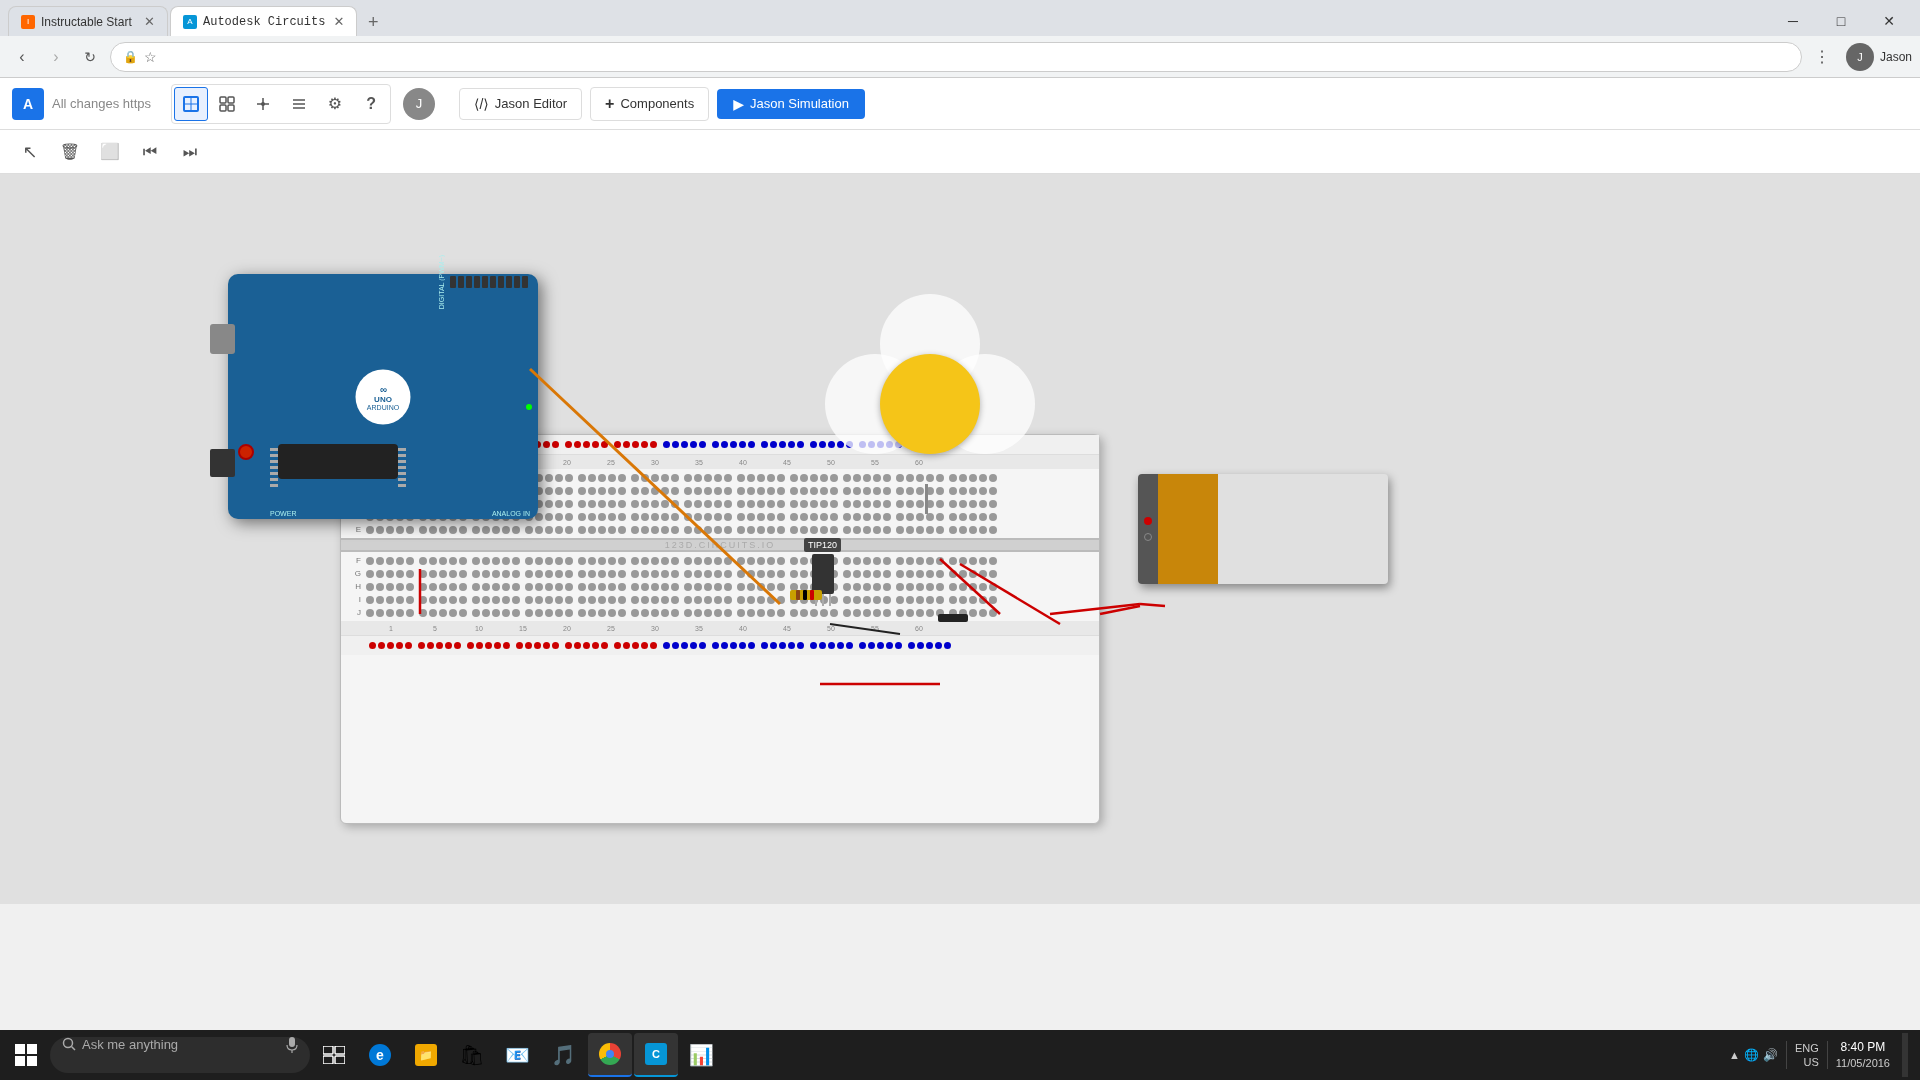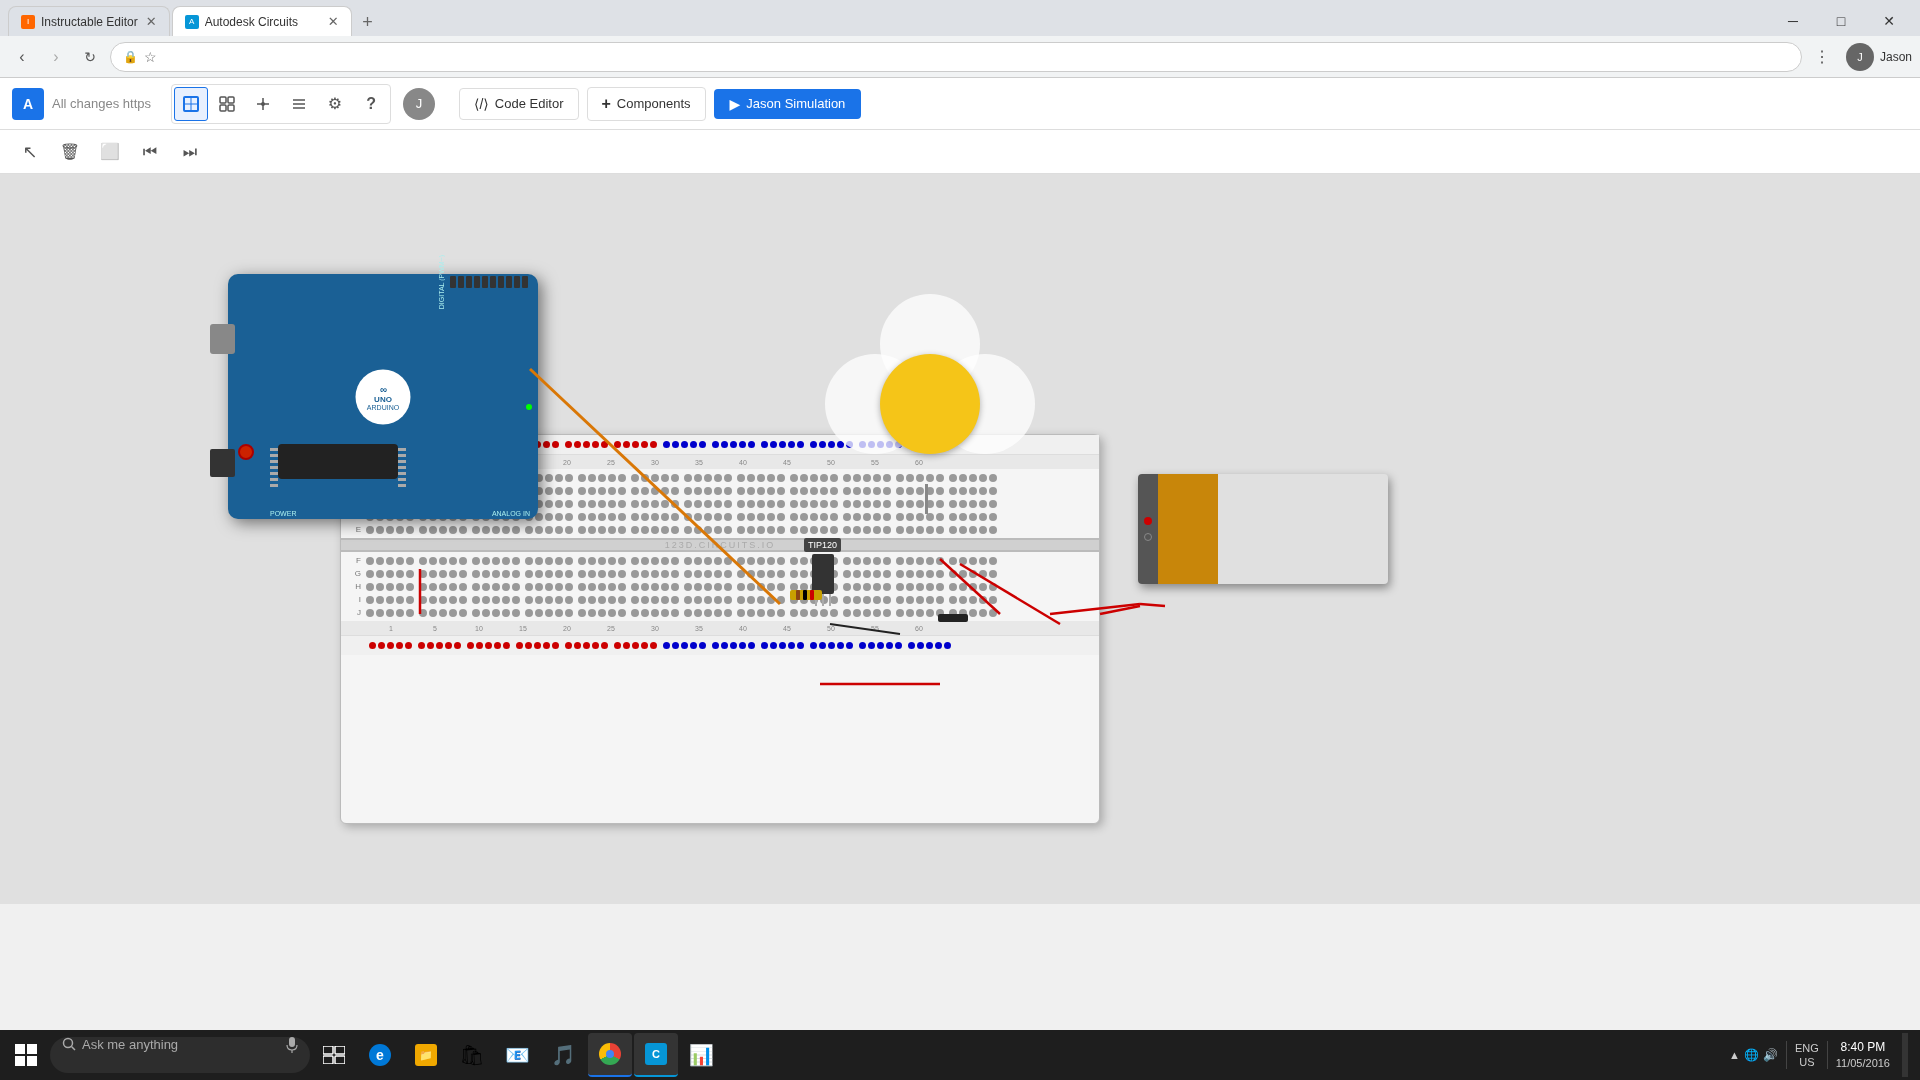--- a/index.html
+++ b/index.html
@@ -9,26 +9,26 @@
     .circuit-canvas { position: absolute; top: 0; left: 0; width: 100%; height: 100%; }
   </style>
 </head>
 <body>
 
 <div>
 
   <div style="background:#dee1e6; display:flex; align-items:flex-end; height:36px; padding-top:6px; padding-left:8px;">
     <div style="display:flex;align-items:center;height:30px;padding:0 12px;font-size:12px;background:#dde1e7;border-radius:8px 8px 0 0;margin-right:2px;min-width:160px;cursor:pointer;border:1px solid #ccc;border-bottom:none;">
       <div style="width:14px;height:14px;background:#ff6600;border-radius:2px;margin-right:6px;font-size:8px;color:white;display:flex;align-items:center;justify-content:center;">I</div>
-      <span style="font-size:12px;color:#333;flex:1;white-space:nowrap;overflow:hidden;text-overflow:ellipsis;">Instructable Editor</span>
+      <span style="font-size:12px;color:#333;flex:1;white-space:nowrap;overflow:hidden;text-overflow:ellipsis;">Instructable Start</span>
       <span style="margin-left:8px;color:#666;cursor:pointer;font-size:13px;">✕</span>
     </div>
     <div style="display:flex;align-items:center;height:30px;padding:0 12px;font-size:12px;background:#fff;border-radius:8px 8px 0 0;margin-right:2px;min-width:180px;cursor:pointer;border:1px solid #ccc;border-bottom:none;">
       <div style="width:14px;height:14px;background:#0696d7;border-radius:2px;margin-right:6px;font-size:8px;color:white;display:flex;align-items:center;justify-content:center;">A</div>
-      <span style="font-size:12px;color:#333;flex:1;white-space:nowrap;overflow:hidden;text-overflow:ellipsis;">Autodesk Circuits</span>
+      <span style="font-size:12px;color:#333;flex:1;white-space:nowrap;overflow:hidden;text-overflow:ellipsis;font-family:Liberation Mono, monospace;">Autodesk Circuits</span>
       <span style="margin-left:8px;color:#666;cursor:pointer;font-size:13px;">✕</span>
     </div>
     <div style="width:28px;height:28px;display:flex;align-items:center;justify-content:center;cursor:pointer;color:#666;font-size:18px;background:#dee1e6;border-radius:4px;">+</div>
 
     <div style="margin-left:auto;display:flex;align-items:center;gap:2px;padding-right:8px;">
       <div style="width:46px;height:30px;display:flex;align-items:center;justify-content:center;cursor:pointer;color:#333;font-size:14px;background:#dee1e6;">─</div>
       <div style="width:46px;height:30px;display:flex;align-items:center;justify-content:center;cursor:pointer;color:#333;font-size:14px;background:#dee1e6;">□</div>
       <div style="width:46px;height:30px;display:flex;align-items:center;justify-content:center;cursor:pointer;color:#333;font-size:14px;background:#dee1e6;">✕</div>
     </div>
   </div>
@@ -88,21 +88,21 @@
     </div>
     <div style="width:34px;height:34px;display:flex;align-items:center;justify-content:center;cursor:pointer;border-radius:3px;color:#555;font-size:16px;">⚙</div>
     <div style="width:34px;height:34px;display:flex;align-items:center;justify-content:center;cursor:pointer;border-radius:3px;color:#555;font-size:16px;font-weight:bold;">?</div>
   </div>
 
   <div style="width:32px;height:32px;background:#888;border-radius:50%;display:flex;align-items:center;justify-content:center;color:#fff;font-size:13px;cursor:pointer;margin-left:4px;">J</div>
 
   <div style="display:flex;gap:8px;align-items:center;margin-left:16px;">
     <button style="display:flex;align-items:center;gap:6px;padding:7px 14px;background:#fff;border:1px solid #ddd;border-radius:4px;font-size:13px;cursor:pointer;color:#333;">
       <span style="font-size:14px;">⟨/⟩</span>
-      <span>Code Editor</span>
+      <span>Jason Editor</span>
     </button>
     <button style="display:flex;align-items:center;gap:6px;padding:7px 14px;background:#fff;border:1px solid #ddd;border-radius:4px;font-size:13px;cursor:pointer;color:#333;">
       <span style="font-size:16px;font-weight:bold;">+</span>
       <span>Components</span>
     </button>
     <button style="display:flex;align-items:center;gap:6px;padding:7px 16px;background:#1a73e8;border:none;border-radius:4px;font-size:13px;cursor:pointer;color:#fff;font-weight:500;">
       <span style="font-size:14px;">▶</span>
       <span>Jason Simulation</span>
     </button>
   </div>
@@ -1247,21 +1247,21 @@
     <div style="font-size:20px;">📊</div>
   </div>
 
   <div style="margin-left:auto;display:flex;align-items:center;gap:8px;color:#ccc;font-size:12px;padding-right:8px;">
     <div style="display:flex;gap:4px;align-items:center;color:#ccc;">
       <span style="cursor:pointer;font-size:11px;">▲</span>
       <span style="cursor:pointer;">🌐</span>
       <span style="cursor:pointer;">🔊</span>
     </div>
     <div style="width:1px;height:28px;background:#444;"></div>
-    <div style="font-size:11px;color:#ccc;text-align:center;line-height:1.3;">
+    <div style="font-size:11px;color:#ccc;text-align:right;line-height:1.3;">
       <div>ENG</div>
       <div>US</div>
     </div>
     <div style="width:1px;height:28px;background:#444;"></div>
     <div style="text-align:center;cursor:pointer;line-height:1.4;">
       <div style="font-size:12px;color:#fff;">8:40 PM</div>
       <div style="font-size:11px;color:#ccc;">11/05/2016</div>
     </div>
     <div style="width:6px;height:44px;background:rgba(255,255,255,0.1);cursor:pointer;margin-left:4px;"></div>
   </div>

